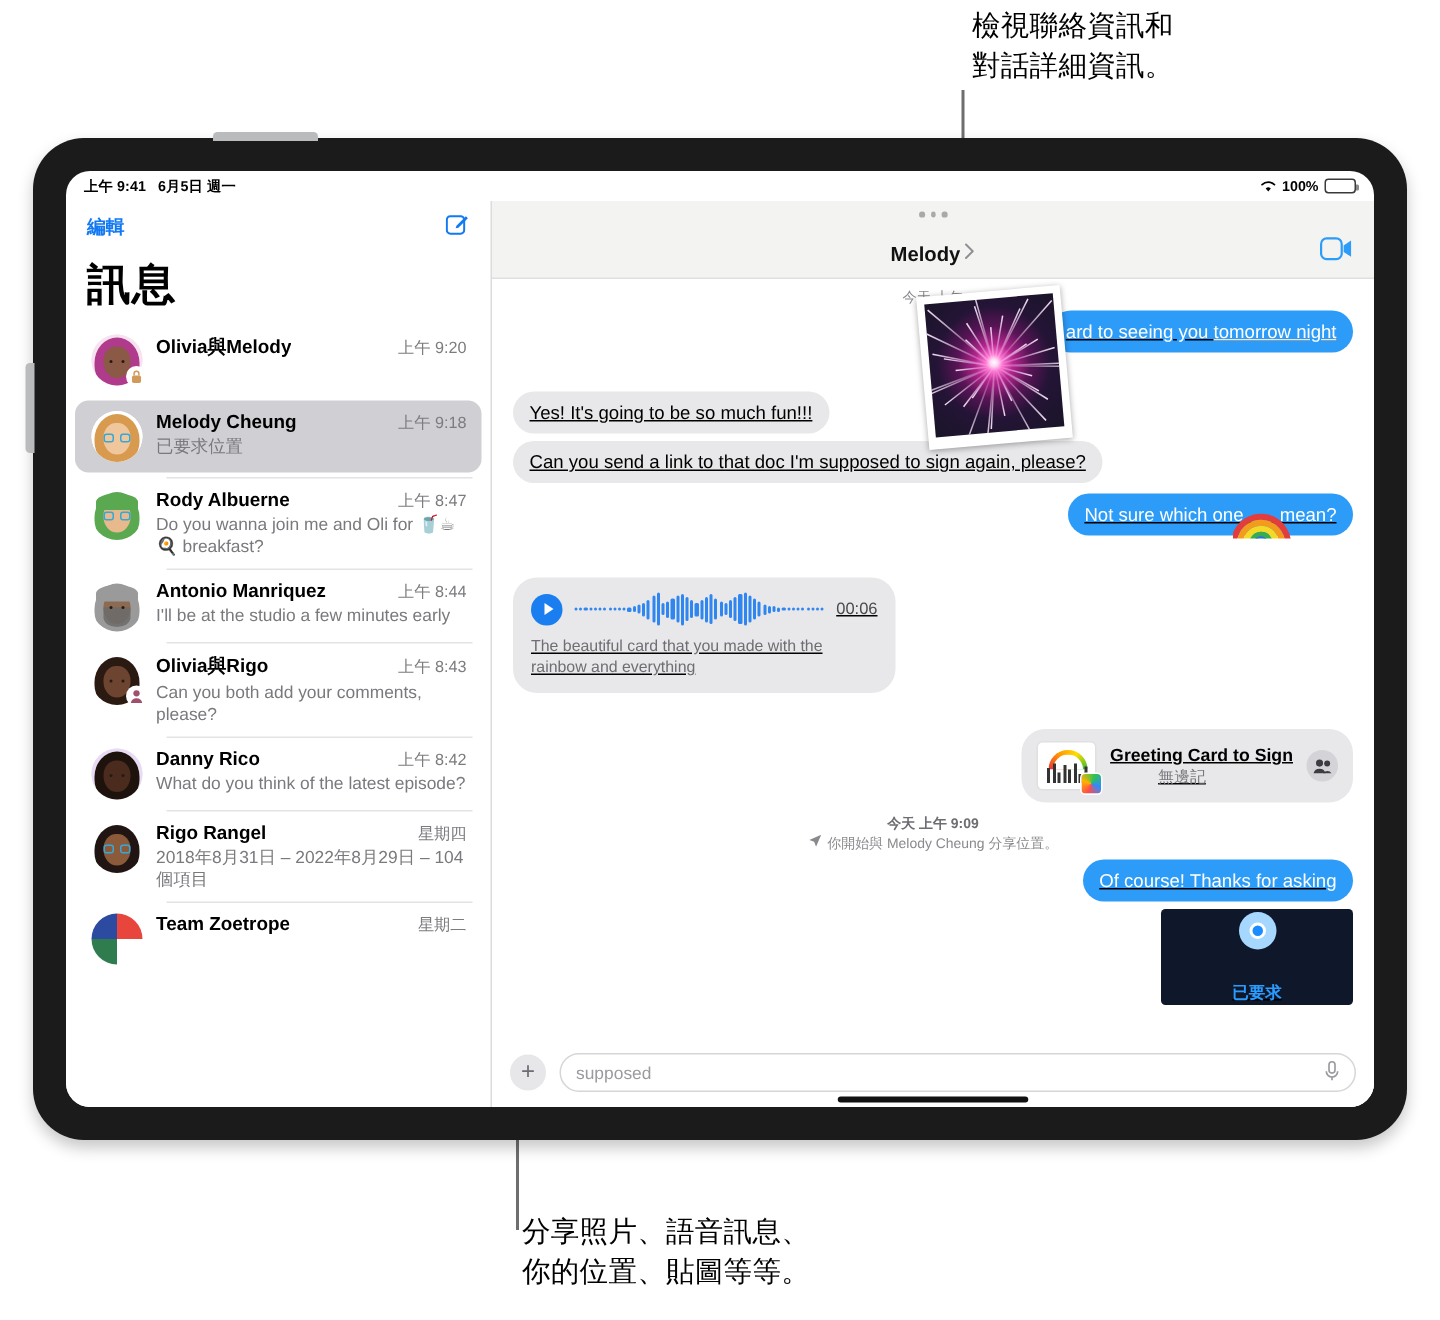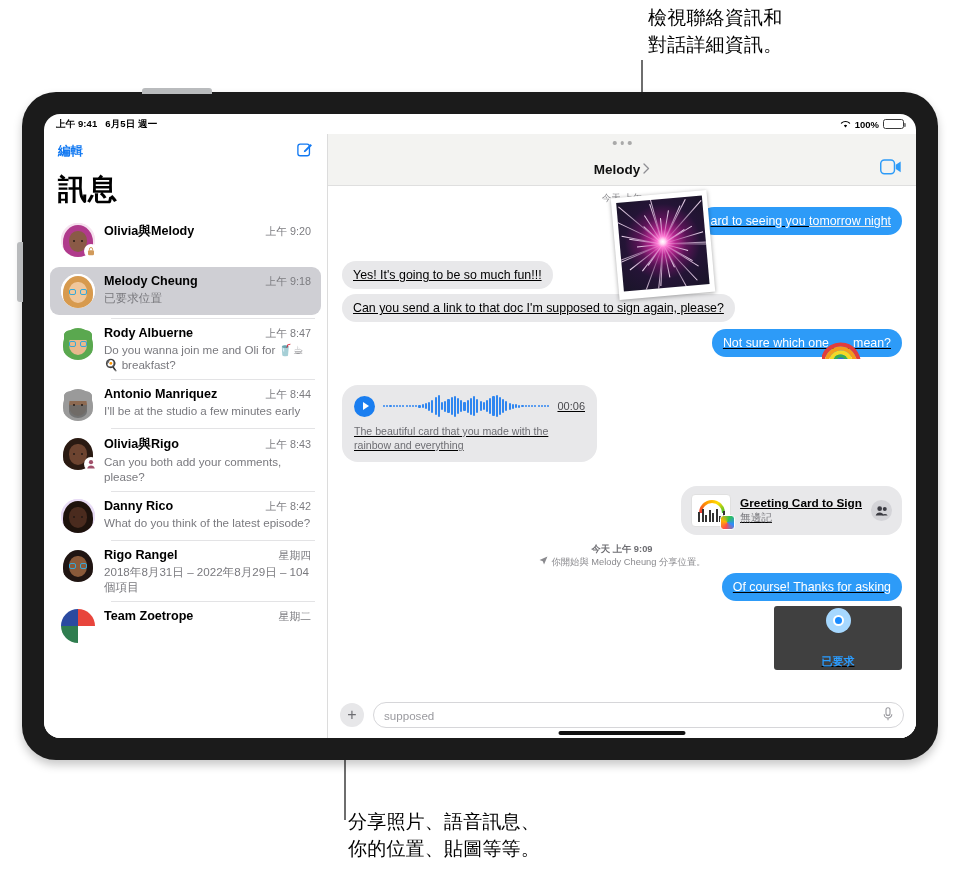--- a/index.html
+++ b/index.html
@@ -243,34 +243,34 @@
   }
   .link-thumb .bars { position:absolute; left:6px; bottom:4px; display:flex; gap:1.5px; align-items:flex-end; height:13px;}
   .link-thumb .bars i { width:2px; background:#333; }
   .link-thumb .appicon {
     position:absolute; right:-5px; bottom:-4px; width:15px; height:15px; border-radius:3.6px;
     background: conic-gradient(from 200deg, #ff4b4b, #ffb300, #2fc44f, #2f8bff, #ff4b4b);
     border: 1.4px solid #fff;
   }
   .link-meta { flex: 1; min-width: 0; }
   .link-title { font-size: 11.8px; font-weight: 700; color: #000; white-space: nowrap; }
-  .link-sub { font-size: 10.6px; color: #76767b; margin-top: 1px; }
+  .link-sub { font-size: 10.6px; color: #76767b; margin-top: 1px; margin-left: 32px; }
   .link-people {
     width: 21px; height: 21px; border-radius: 50%; background: #d4d4d8;
     display:flex; align-items:center; justify-content:center; flex:0 0 21px;
   }
 
   
   .loc-notice { text-align: center; font-size: 9.3px; color: #8a8a8e; margin: 8px 0 4px; line-height: 13px; }
   .loc-notice .t { font-weight: 700; color: #6d6d72; }
   .loc-line { display:flex; align-items:center; justify-content:center; gap: 4px; }
 
   
   .loc-card {
-    width: 128px; height: 64px; background: #404040;
+    width: 128px; height: 64px; background: #0f172a;
     border-radius: 3px; display:flex; flex-direction:column;
     align-items:center; justify-content:center; gap: 21px;
   }
   .loc-dot-outer {
     width: 25px; height: 25px; border-radius: 50%;
     background: #a6d8ff; display:flex; align-items:center; justify-content:center;
   }
   .loc-dot-inner { width: 11px; height: 11px; border-radius: 50%; background: #1a8cff; border: 2px solid #fff; }
   .loc-label { font-size: 11px; font-weight: 700; color: #2a9cff; }
 

